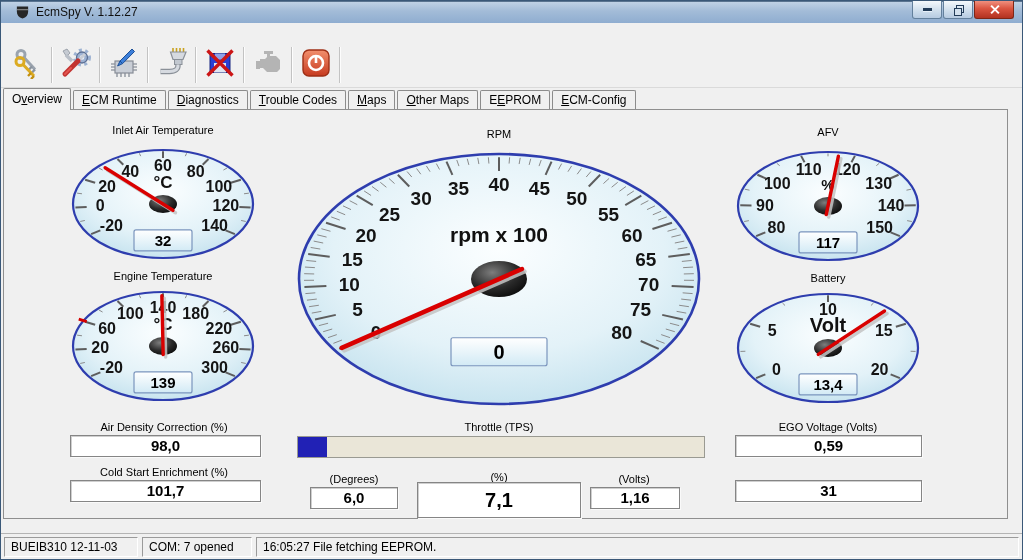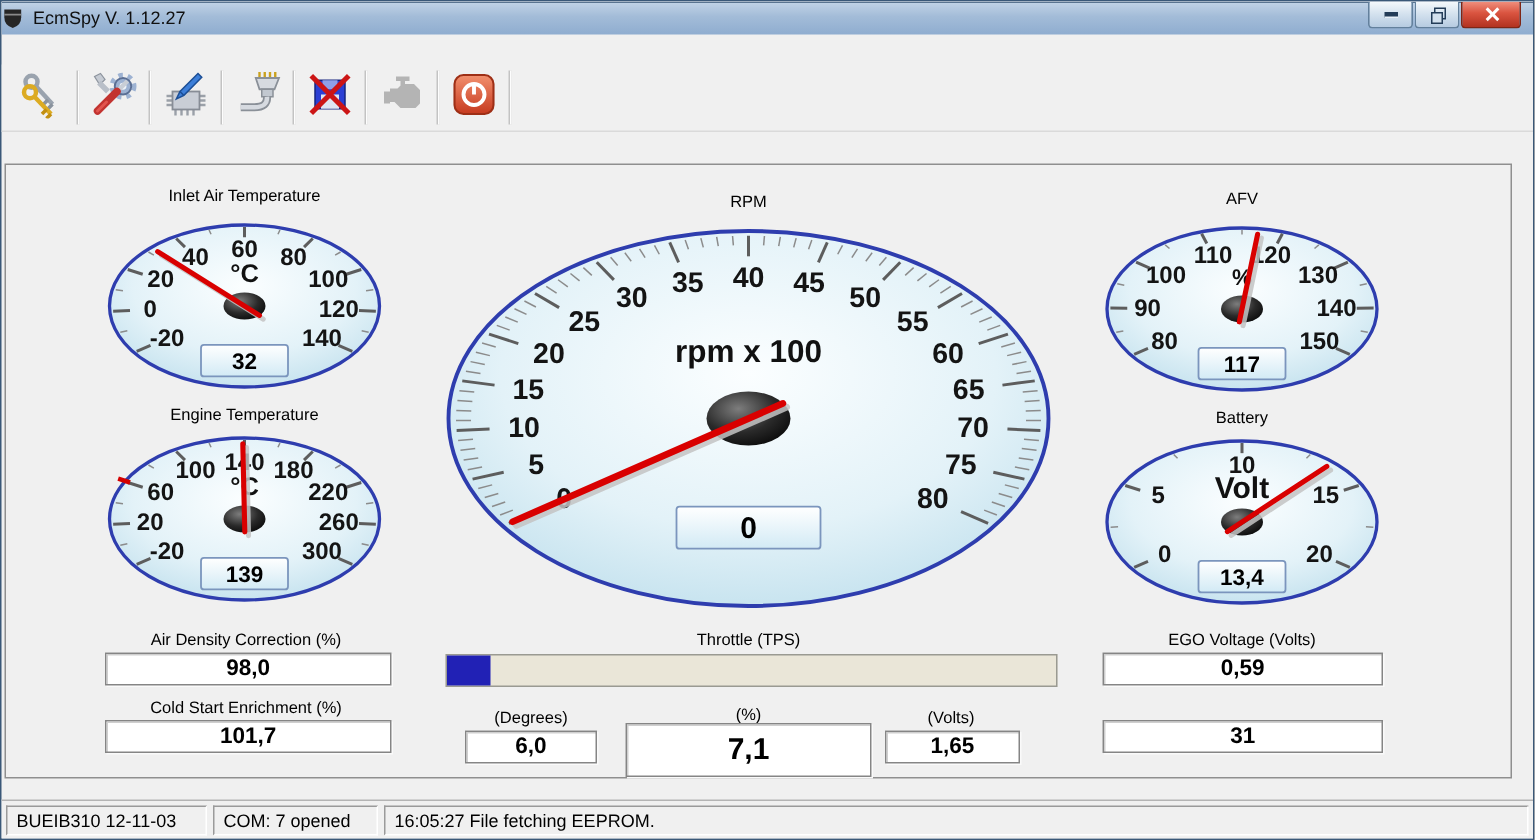--- a/index.html
+++ b/index.html
@@ -1,21 +1,21 @@
 <!DOCTYPE html>
 <html><head>
 <meta charset="utf-8">
 <style>
   html,body{margin:0;padding:0;background:#8a8a8a;font-family:"Liberation Sans",sans-serif;}
   .window{position:relative;width:1023px;height:560px;background:#f0f0f0;overflow:hidden;
           border:1px solid #3a5878;box-sizing:border-box;}
   
   .titlebar{position:absolute;top:0;left:0;right:0;height:22px;
             background:linear-gradient(#c3d4e7,#a3bcd8 45%,#8fadd0);
-            box-shadow:inset 0 1px 0 #5a7490;display:flex;align-items:center;padding-left:0;}
+            box-shadow:inset 0 1px 0 #5a7490;display:flex;align-items:center;padding-left:14px;}
   .app-icon{width:15px;height:15px;margin-right:6px;flex:0 0 auto;}
   .title-text{font-size:12px;color:#101010;}
   .win-buttons{position:absolute;top:0;right:8px;display:flex;}
   .win-btn{width:28px;height:17px;border:1px solid #63809c;border-top:none;
            border-radius:0 0 3px 3px;background:linear-gradient(#f5f9fc,#d3e1ee 50%,#b6cbe1);
            margin-left:1px;display:flex;align-items:center;justify-content:center;position:relative;}
   .win-btn.close{width:38px;background:linear-gradient(#f0907e,#da5440 45%,#b23220);border-color:#7e2616;}
   .glyph-min{width:9px;height:3px;background:#233c58;border-bottom:1px solid #e8f0f8;}
   .glyph-restore{width:9px;height:9px;position:relative;}
   .glyph-restore::before{content:"";position:absolute;left:2px;top:0;width:6px;height:6px;border:1px solid #233c58;}
@@ -160,20 +160,30 @@
               </linearGradient>
             </defs>
             <rect x="3" y="3" width="26" height="26" rx="6" fill="url(#pwrg)" stroke="#9e2f16" stroke-width="1.4"></rect>
             <circle cx="16" cy="16" r="7" fill="none" stroke="#ffffff" stroke-width="2.6"></circle>
             <path d="M16 9.5 v6.5" stroke="#fff" stroke-width="2.6"></path>
           </svg></span>
       </div>
       <div class="tool-sep"></div>
     </div>
 
+  <div class="tabstrip" id="tabstrip">
+      <div class="tab active">O<u>v</u>erview</div>
+      <div class="tab"><u>E</u>CM Runtime</div>
+      <div class="tab"><u>D</u>iagnostics</div>
+      <div class="tab"><u>T</u>rouble Codes</div>
+      <div class="tab"><u>M</u>aps</div>
+      <div class="tab"><u>O</u>ther Maps</div>
+      <div class="tab">E<u>E</u>PROM</div>
+      <div class="tab"><u>E</u>CM-Config</div>
+    </div>
 
   <div class="tabpage">
     <svg class="gauges-canvas" id="gauges" viewBox="0 0 1003 408" font-family="Liberation Sans, sans-serif">
       <defs>
         <radialGradient id="faceGrad" cx="50%" cy="38%" r="75%">
           <stop offset="0" stop-color="#fbfeff"></stop>
             <stop offset="0.55" stop-color="#e3f2f8"></stop>
             <stop offset="1" stop-color="#b7dbea"></stop>
         </radialGradient>
         <linearGradient id="vboxGrad" x1="0" y1="0" x2="0" y2="1">
@@ -433,21 +443,21 @@
 
     <div class="lbl" style="left:335px;top:311px;width:320px">Throttle (TPS)</div>
     <div class="tps-bar">
       <div class="tps-fill" id="tps-fill" style="width: 7.1%; background: rgb(33, 33, 181);"></div>
     </div>
     <div class="lbl" style="left:298px;top:363px;width:104px">(Degrees)</div>
     <div class="vbox small" style="left:306px;top:377px;width:86px">6,0</div>
     <div class="lbl" style="left:443px;top:361px;width:104px">(%)</div>
     <div class="vbox big" style="left:413px;top:372px;width:162px">7,1</div>
     <div class="lbl" style="left:578px;top:363px;width:104px">(Volts)</div>
-    <div class="vbox small" style="left:586px;top:377px;width:88px">1,65</div>
+    <div class="vbox small" style="left:586px;top:377px;width:88px">1,16</div>
 
     <div class="lbl" style="left:704px;top:311px;width:240px">EGO Voltage (Volts)</div>
     <div class="vbox small" style="left:731px;top:325px;width:185px">0,59</div>
     <div class="vbox small" style="left:731px;top:370px;width:185px">31</div>
   </div>
 
   <div class="statusbar" id="statusbar">
       <div class="status-panel" style="flex:0 0 120px">BUEIB310 12-11-03</div>
       <div class="status-panel" style="flex:0 0 96px">COM: 7 opened</div>
       <div class="status-panel" style="flex:1 1 auto">16:05:27 File fetching EEPROM.</div>

